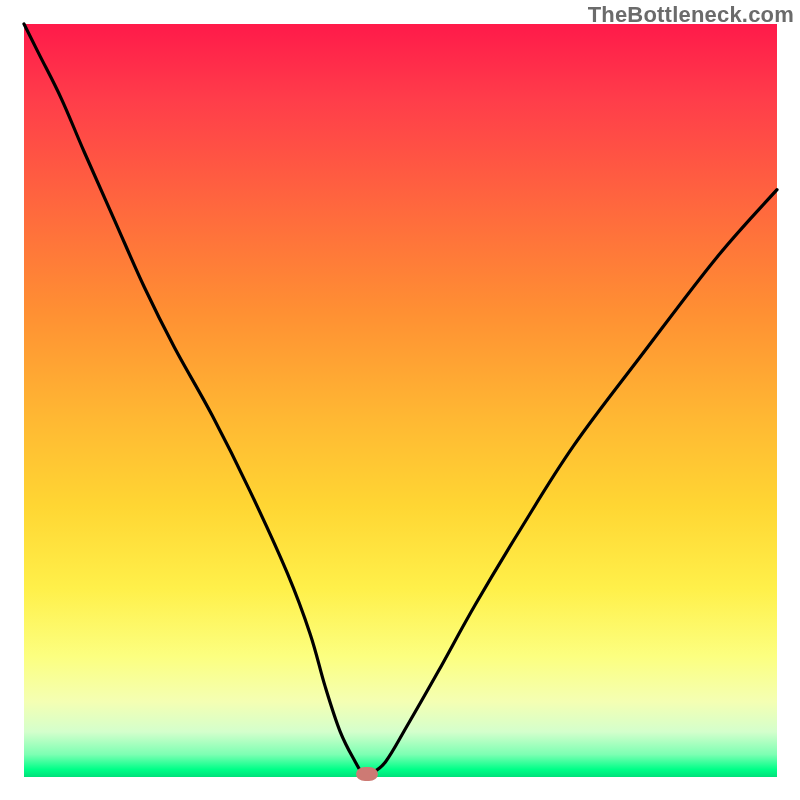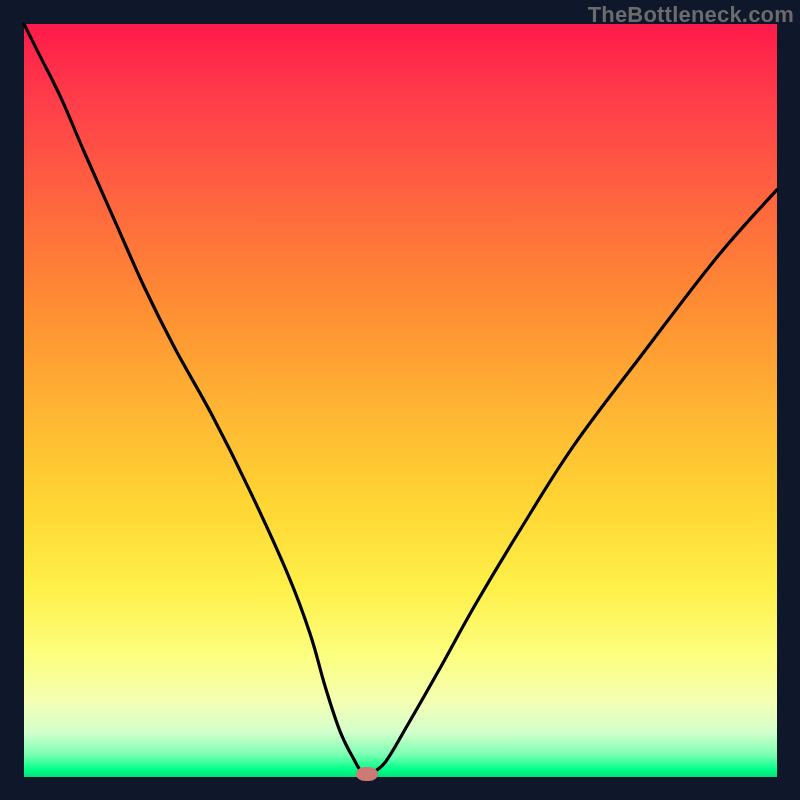--- a/index.html
+++ b/index.html
@@ -9,21 +9,21 @@
     height: 800px;
     background: #000;
     overflow: hidden;
   }
   .frame {
     position: absolute;
     left: 0;
     top: 0;
     width: 800px;
     height: 800px;
-    background: #0f172a;
+    background: #ffffff;
   }
   .plot {
     position: absolute;
     left: 24px;
     top: 24px;
     width: 753px;
     height: 753px;
     background: linear-gradient(to bottom,
       #ff1a4a 0%,
       #ff3d4a 10%,

